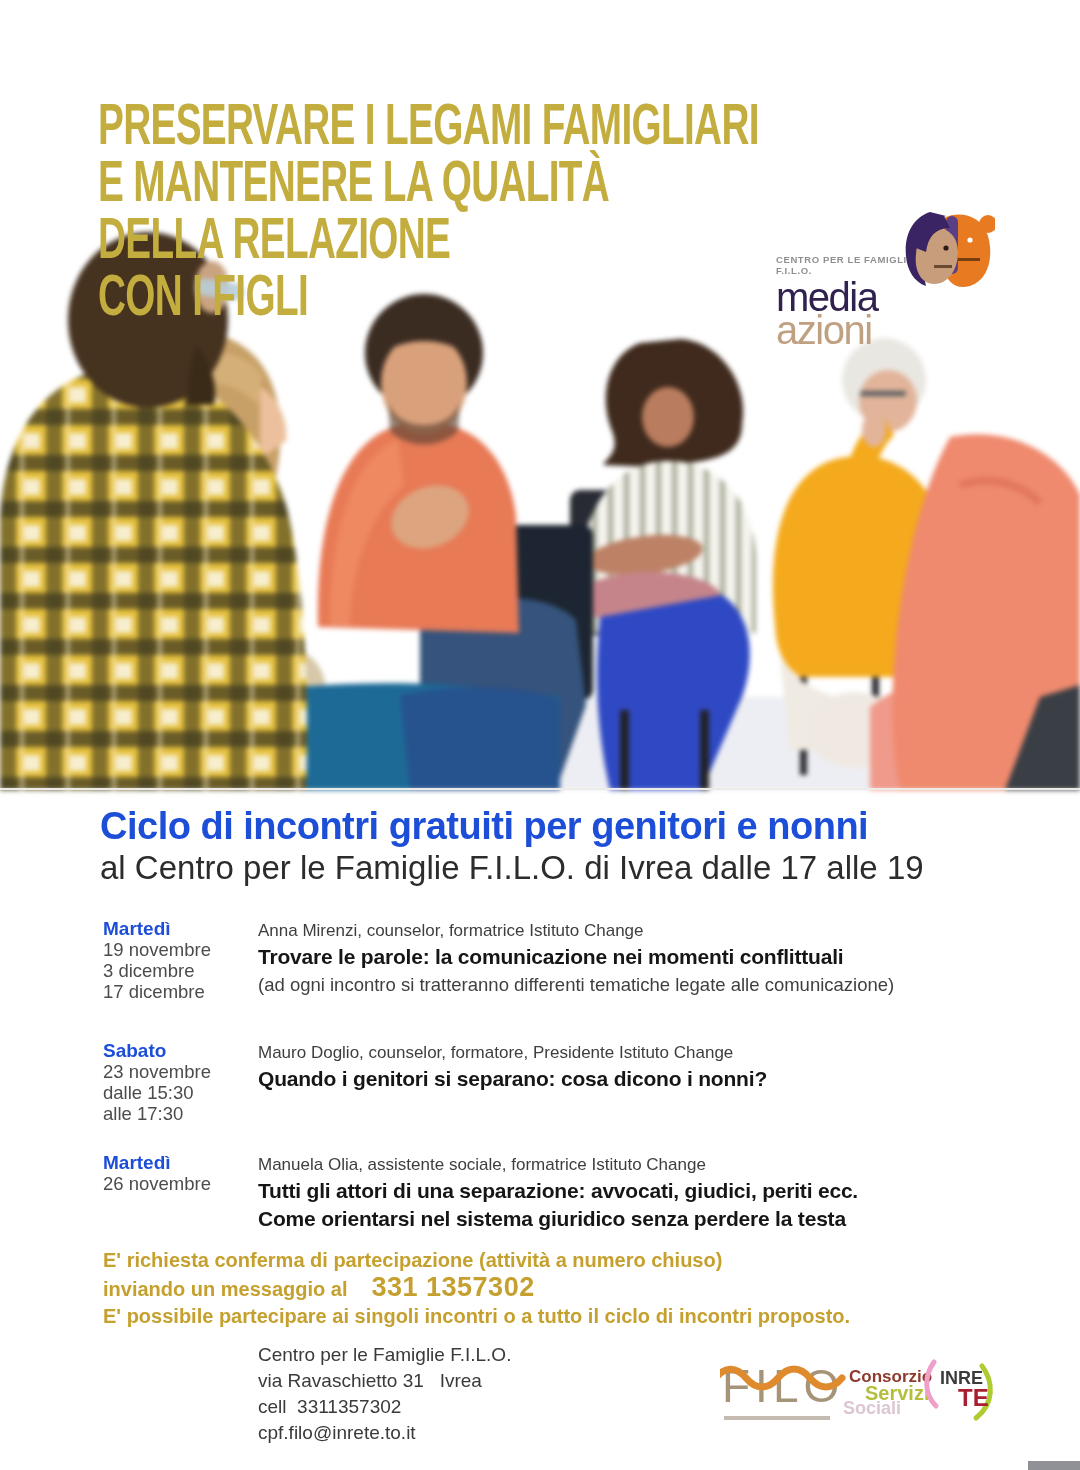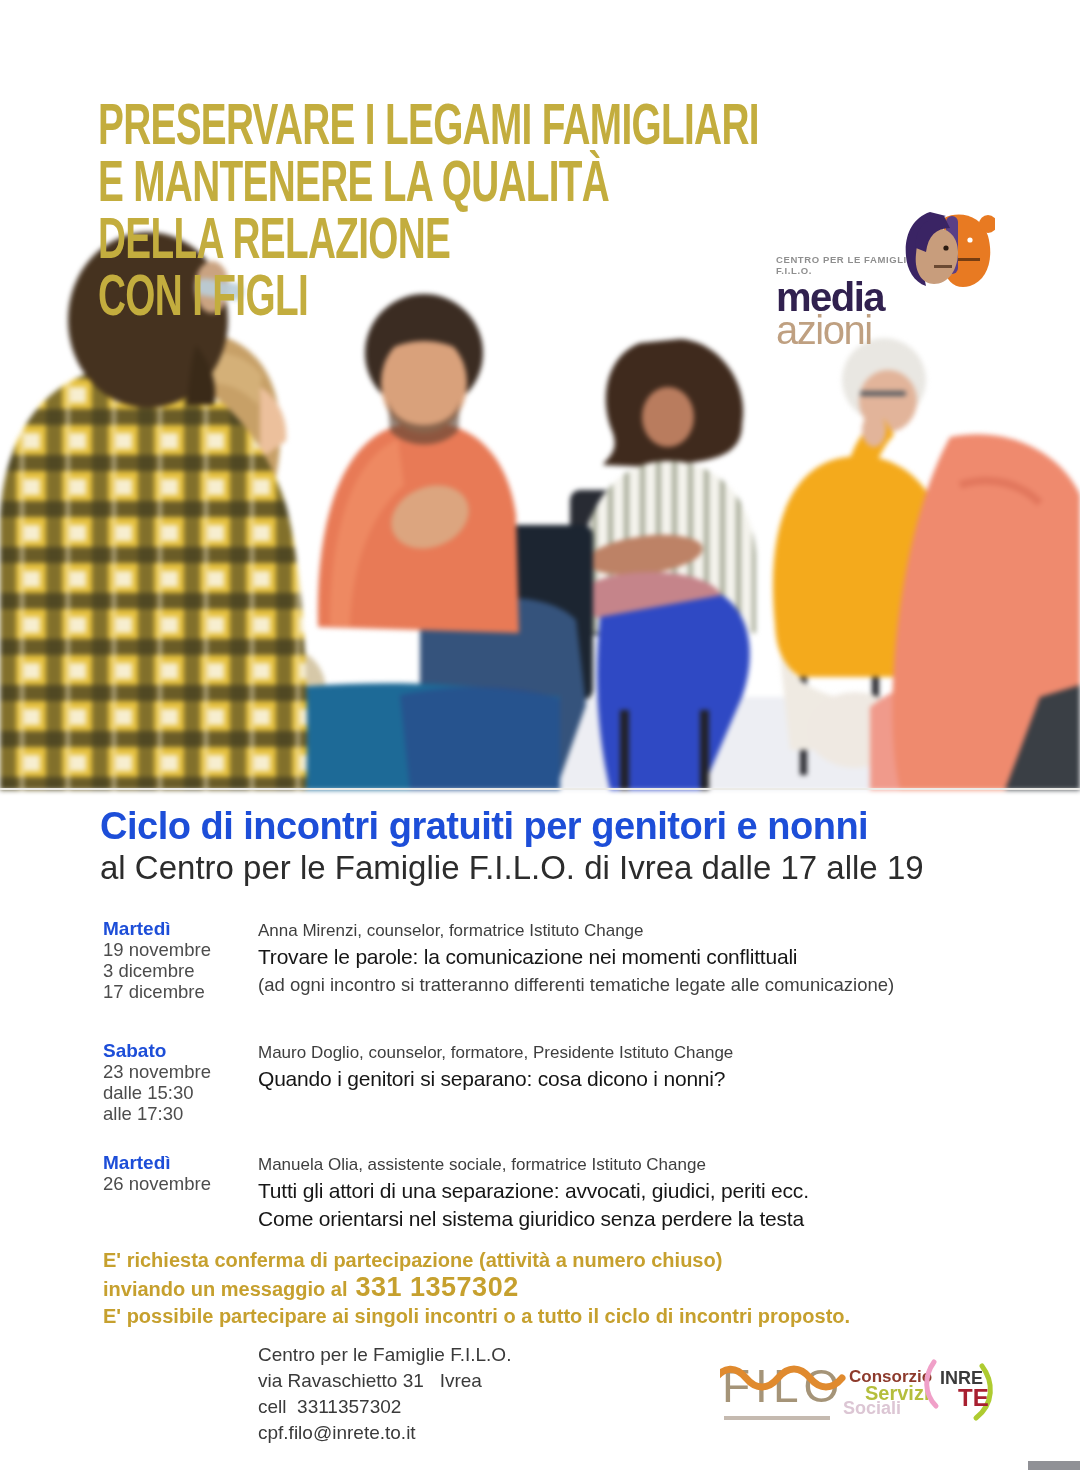--- a/index.html
+++ b/index.html
@@ -9,46 +9,46 @@
   }
   
   .title { position:absolute; left:98px; top:96px; color:#c3ad3e; z-index:5; }
   .title .line {
     font-size:57px; line-height:57px; font-weight:bold; letter-spacing:-1px;
     transform:scaleX(0.68); transform-origin:left center; white-space:nowrap;
   }
   
   .brand { position:absolute; left:776px; top:254px; z-index:6; }
   .brand-org { font-size:9.5px; letter-spacing:0.6px; color:#8f8f8f; line-height:11px; font-weight:bold; }
-  .brand-media  { font-size:40px; font-weight:bold; color:#31214f; letter-spacing:-1.5px; line-height:33px; margin-top:5px; }
+  .brand-media  { font-size:40px; font-weight:normal; color:#31214f; letter-spacing:-1.5px; line-height:33px; margin-top:5px; }
   .brand-azioni { font-size:40px; font-weight:normal; color:#bfa081; letter-spacing:-1.5px; line-height:32px; }
   .brand-icon { position:absolute; left:900px; top:208px; z-index:6; }
   
   .photo { position:absolute; left:0; top:225px; width:1080px; height:565px; z-index:1; }
   .photo svg { filter:blur(2.6px); }
   .photo-edge { position:absolute; left:0; top:788px; width:1080px; height:2px; background:#ecebe7; z-index:2; }
   
   .intro { position:absolute; left:100px; top:804px; z-index:5; }
   .intro-h { font-size:38px; font-weight:bold; color:#1d4ed8; letter-spacing:-0.5px; line-height:44px; }
   .intro-s { font-size:33px; color:#2c2c2c; line-height:40px; }
   
   .session { position:absolute; left:103px; width:930px; z-index:5; }
   .s1 { top:918px; } .s2 { top:1040px; } .s3 { top:1152px; }
   .day-col { position:absolute; left:0; top:0; width:150px; }
   .day  { font-size:19px; font-weight:bold; color:#1d4ed8; line-height:21px; }
   .date { font-size:18.5px; color:#4c4c4c; line-height:21px; }
   .content-col { position:absolute; left:155px; top:0; width:775px; }
   .speaker { font-size:17px; color:#3e3e3e; line-height:25px; }
-  .topic  { font-size:21px; font-weight:normal; color:#161616; line-height:28px; letter-spacing:-0.2px; }
+  .topic  { font-size:21px; font-weight:bold; color:#161616; line-height:28px; letter-spacing:-0.2px; }
   .snote  { font-size:18.5px; color:#3f3f3f; line-height:27px; }
   
   .participation { position:absolute; left:103px; top:1248px; color:#c6a02e; font-weight:bold; z-index:5; }
   .p-line { font-size:20px; line-height:25px; }
   .p-line2 { font-size:20px; line-height:29px; }
-  .phone { font-size:27px; letter-spacing:0.5px; margin-left:8px; }
+  .phone { font-size:27px; letter-spacing:0.5px; margin-left:24px; }
   
   .contact { position:absolute; left:258px; top:1342px; color:#3a3a3a; z-index:5; }
   .c-line { font-size:19px; line-height:26px; white-space:pre-wrap; }
   
   .filo-logo { position:absolute; left:720px; top:1350px; z-index:5; }
   .consorzio { position:absolute; left:849px; top:1367px; width:120px; height:62px; z-index:5; }
   .cz { position:absolute; font-weight:bold; white-space:nowrap; }
   .cz1 { left:0;    top:0;    font-size:17px; color:#8d3a2c; }
   .cz2 { left:16px; top:15px; font-size:20px; color:#b4be3c; }
   .cz3 { left:-6px; top:31px; font-size:18px; color:#dcc6d4; }

